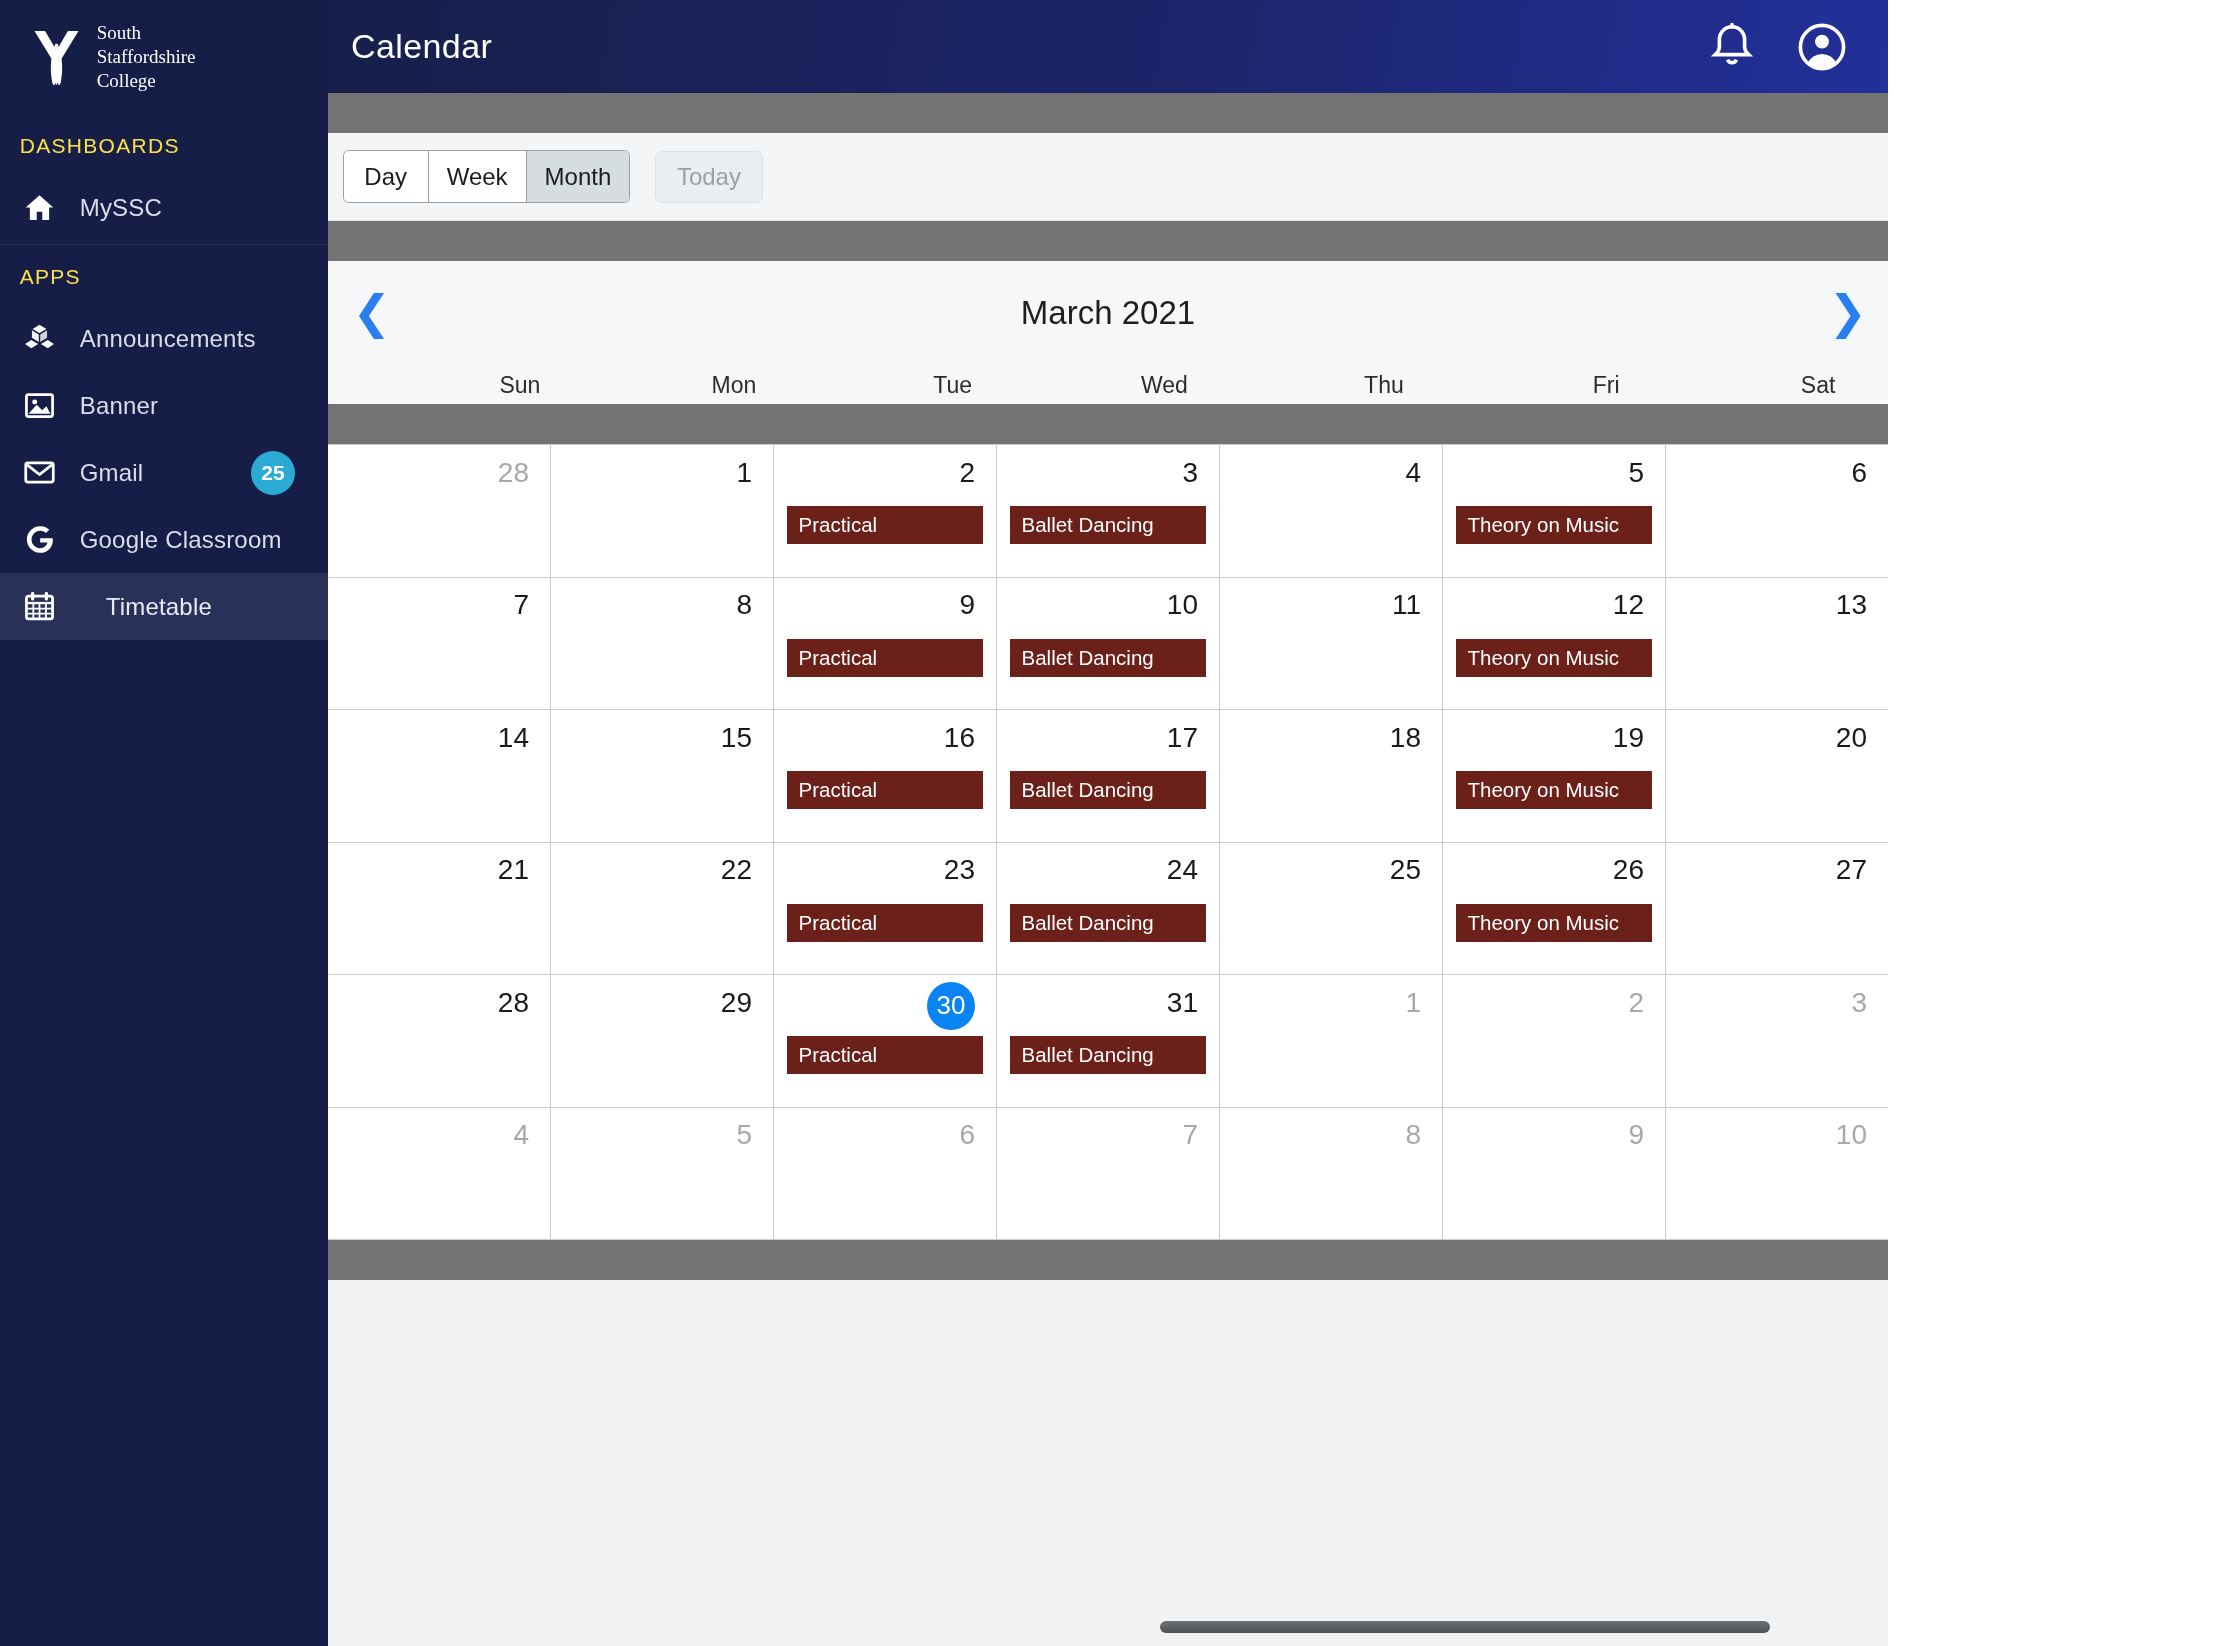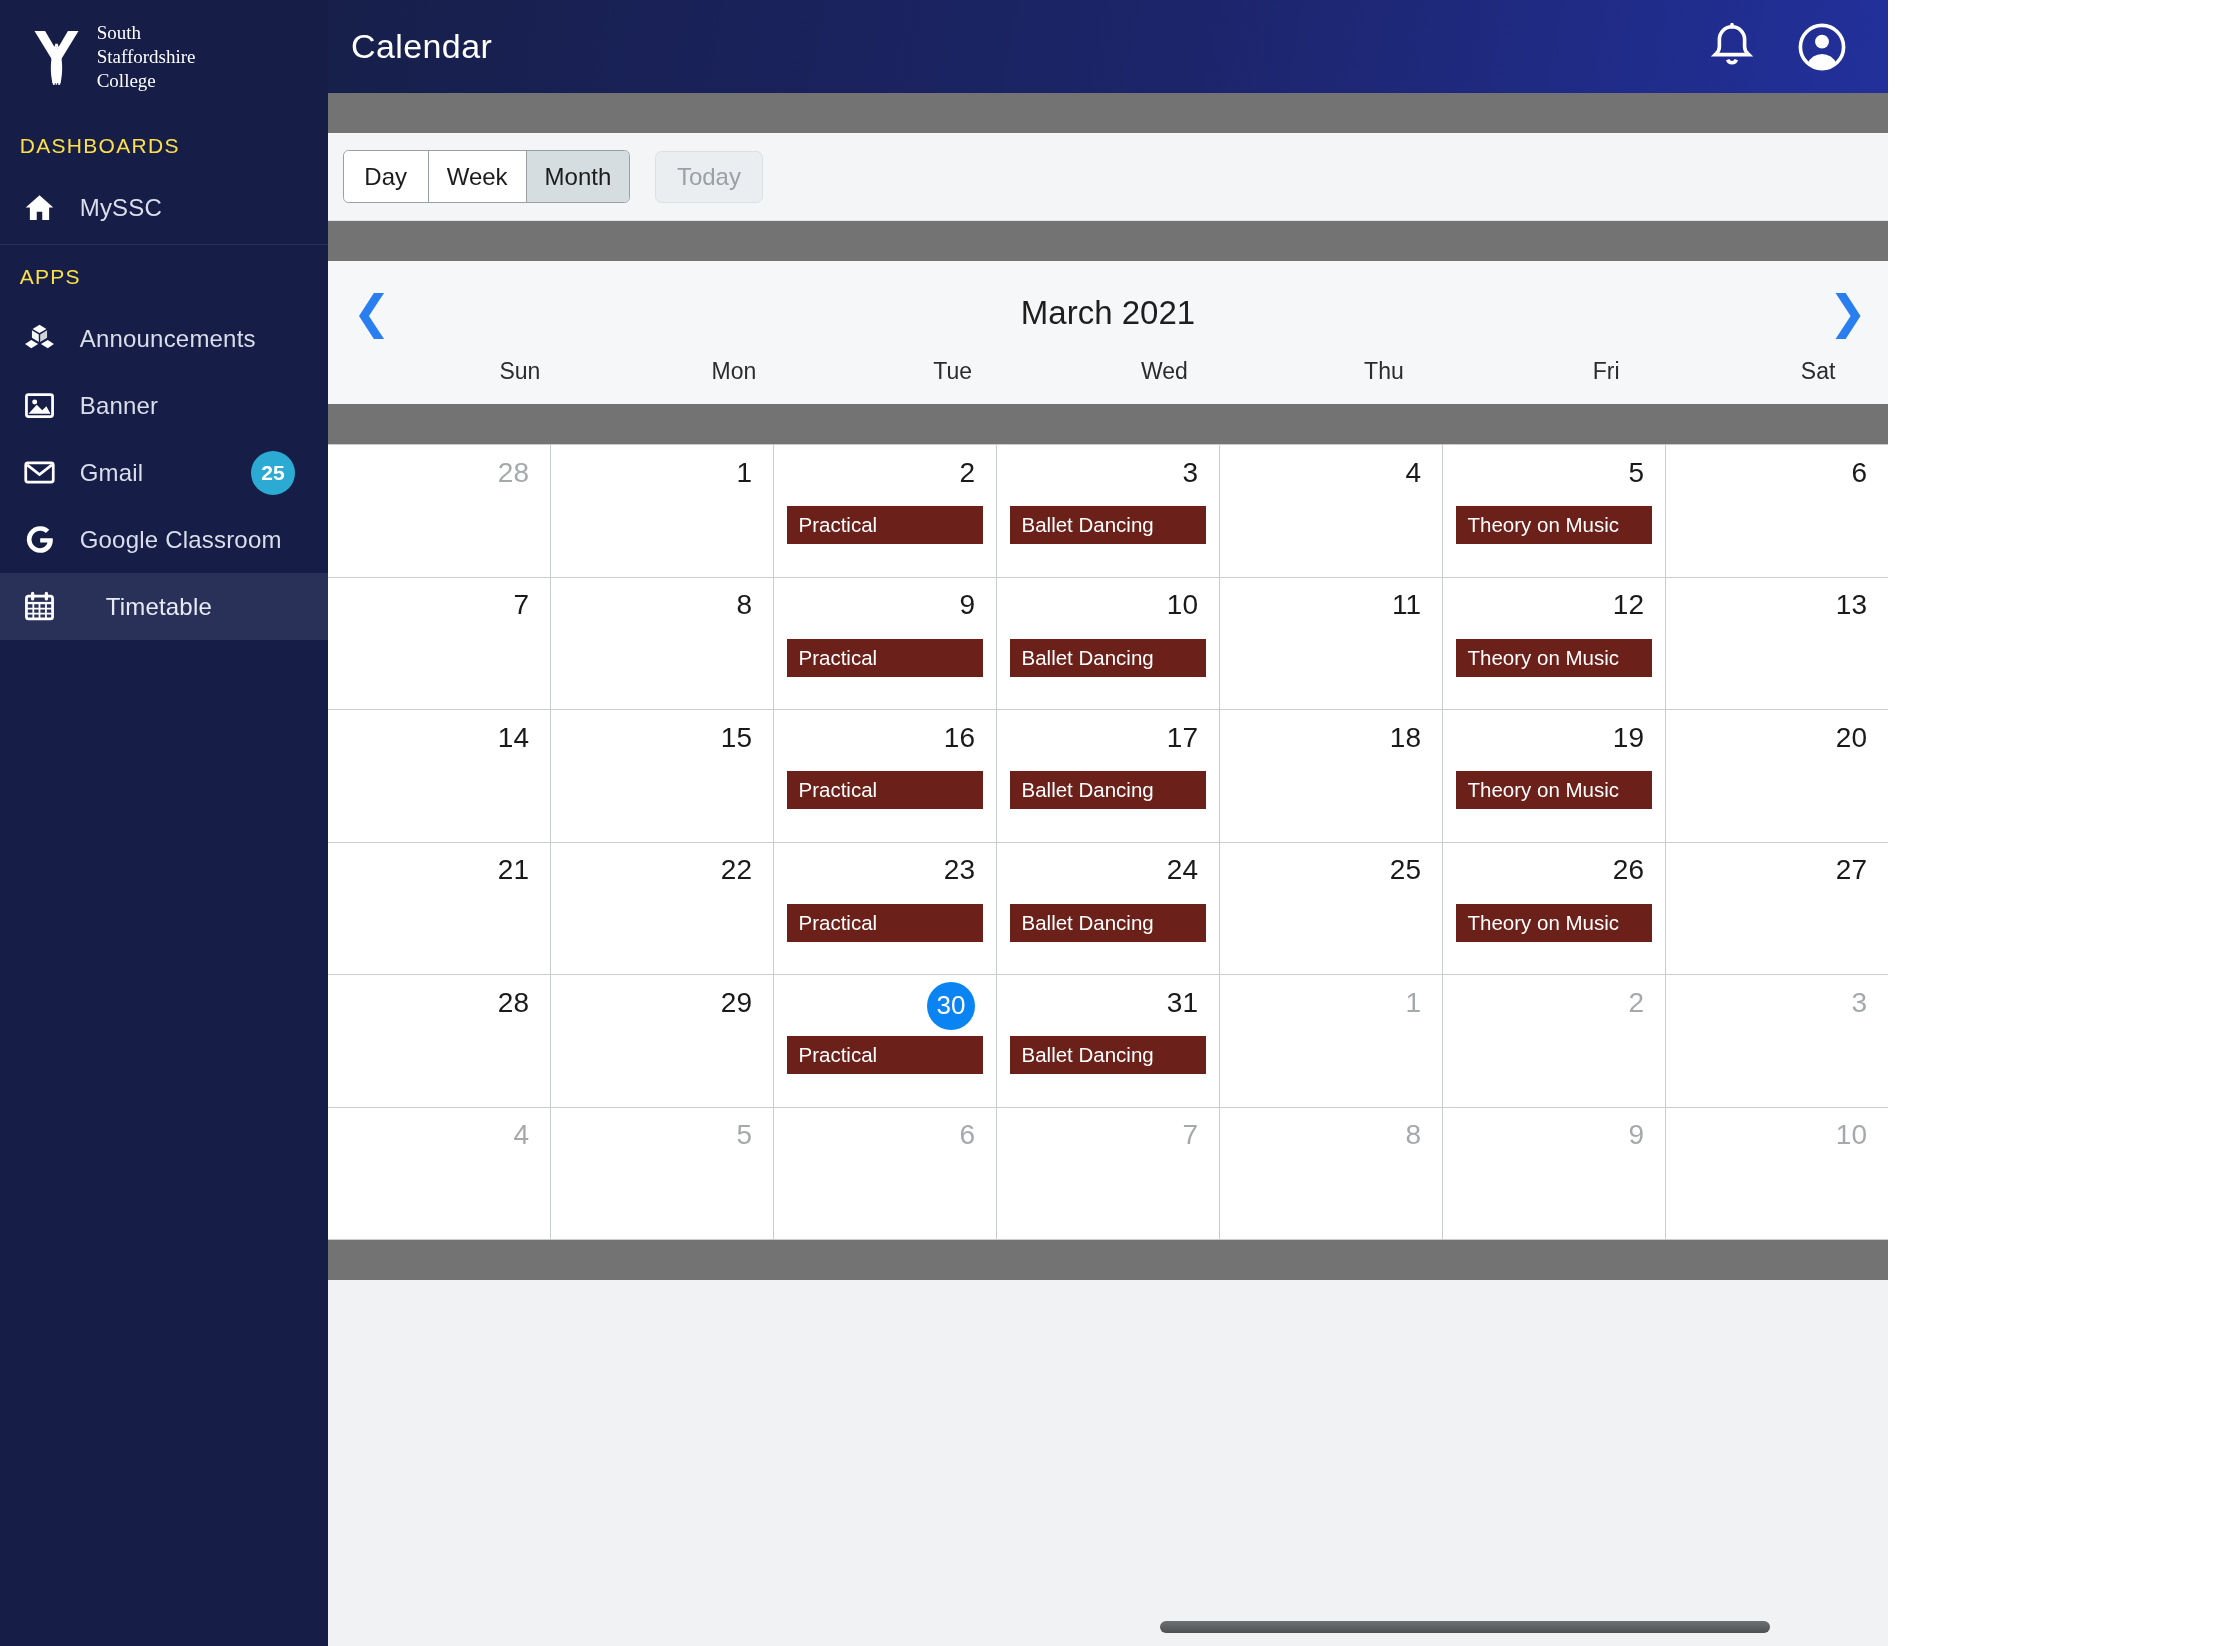--- a/index.html
+++ b/index.html
@@ -102,21 +102,21 @@
     position: absolute; top: 28px; font-size: 46px; color: #2A7FF0;
     cursor: pointer; font-weight: 300; line-height: 46px;
     font-family: "DejaVu Sans", sans-serif;
   }
   .cal-nav.prev { left: 24.6px; }
   .cal-nav.next { right: 21px; }
   .cal-title {
     text-align: center; font-size: 33px; color: #1E1E1E;
     padding-top: 33px; font-weight: 400;
   }
-  .dow-row { display: flex; margin-top: 26px; }
+  .dow-row { display: flex; margin-top: 40px; }
   .dow {
     flex: 1 1 0; text-align: right; padding-right: 28px;
     font-size: 23px; color: #2C2C2C;
   }
 
   .grid { flex: 0 0 796px; display: flex; flex-direction: column; background: #FFFFFF;
           border-top: 0.8px solid #C9CCCF; }
   .week { flex: 1 1 0; display: flex; border-bottom: 0.8px solid #C9CCCF; }
   .day {
     flex: 1 1 0; position: relative; border-right: 0.8px solid #C9CCCF;

